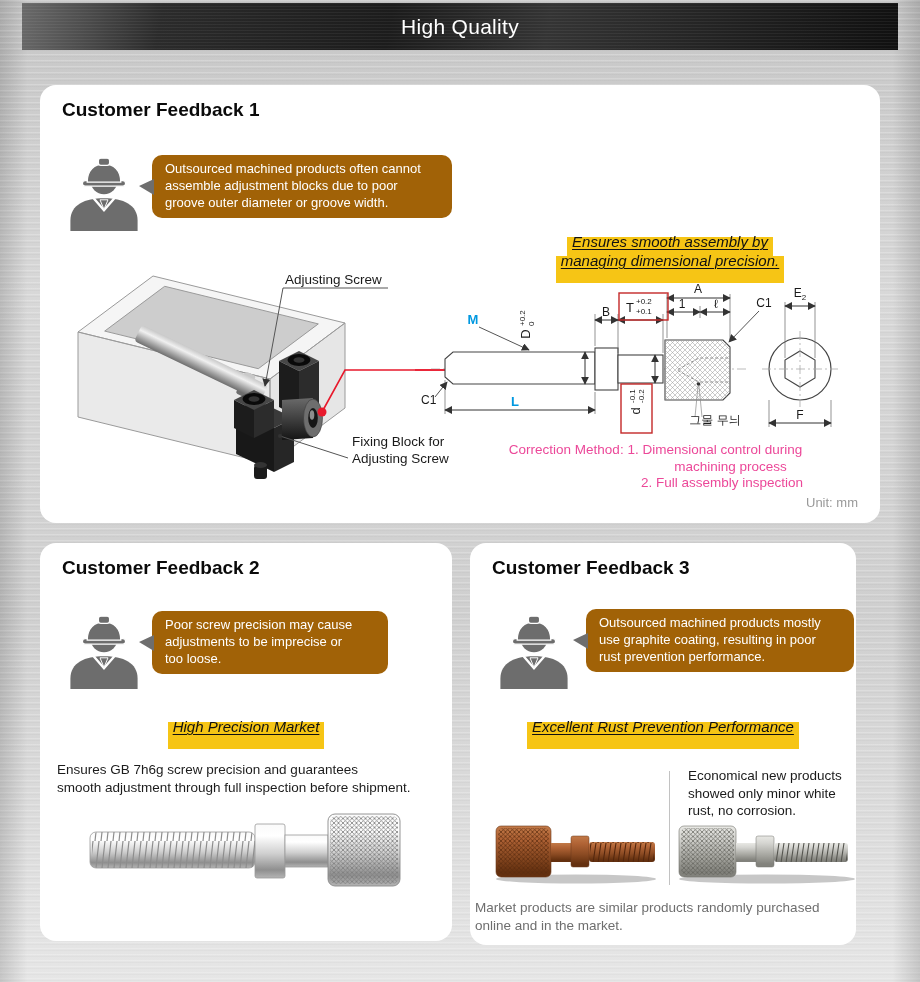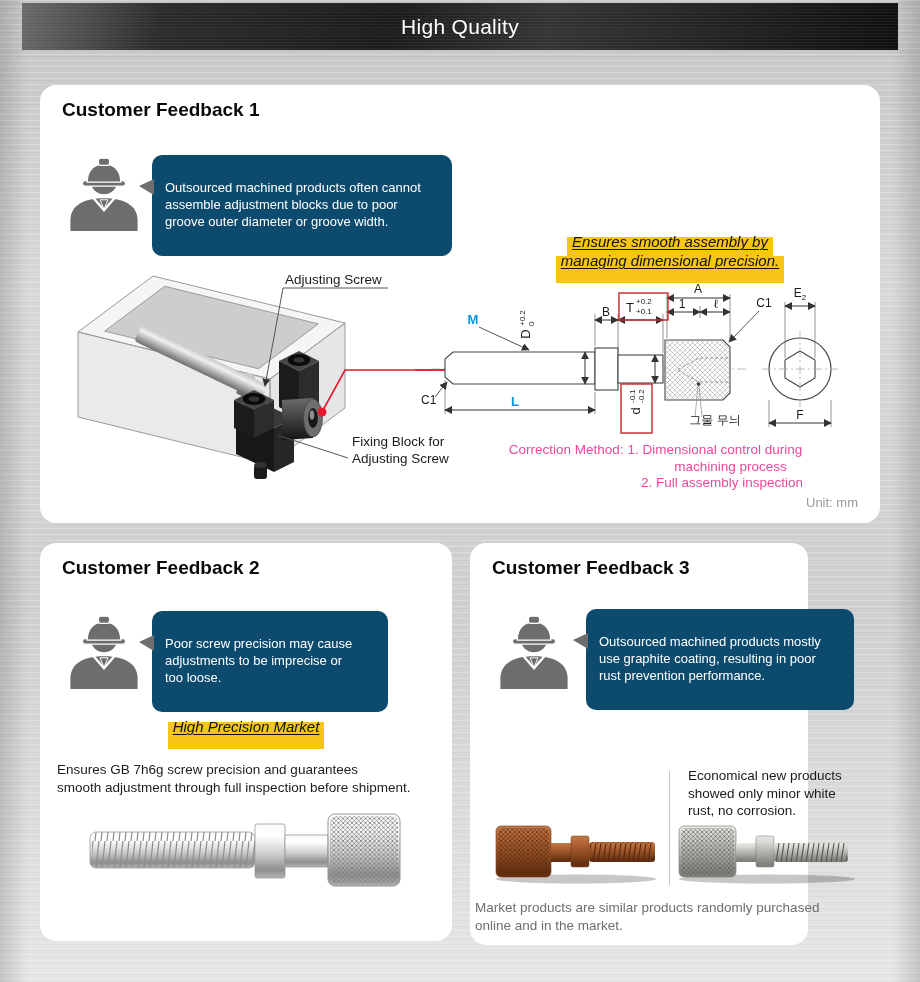--- a/index.html
+++ b/index.html
@@ -18,26 +18,26 @@
     position:absolute; left:22px; top:3px; width:876px; height:47px;
     background-image:
       repeating-linear-gradient(180deg, rgba(255,255,255,.055) 0 1px, rgba(255,255,255,0) 1px 3px),
       linear-gradient(100deg,#6a6a6a 0%, #2b2b2b 16%, #1c1c1c 42%, #343434 60%, #101010 100%);
     display:flex; align-items:center; justify-content:center;
   }
   .header-title { color:#fff; font-size:21px; letter-spacing:.3px; }
   .card { position:absolute; background:#fff; border-radius:16px; }
   .card1 { left:40px; top:85px; width:840px; height:438px; }
   .card2 { left:40px; top:543px; width:412px; height:398px; }
-  .card3 { left:470px; top:543px; width:338px; height:402px; }
+  .card3 { left:470px; top:543px; width:386px; height:402px; }
   .card-title { position:absolute; left:22px; top:14px; font-size:19px; font-weight:bold; color:#0a0a0a; }
   .worker { position:absolute; left:24px; top:62px; width:80px; height:84px; }
   .bubble {
-    position:absolute; background:#0c4a6e; color:#fff; border-radius:10px;
-    font-size:13px; line-height:1.3; padding:25px 13px;
+    position:absolute; background:#a16207; color:#fff; border-radius:10px;
+    font-size:13px; line-height:1.3; padding:6px 13px;
   }
   .bubble .tail {
     position:absolute; left:-13px; top:24px; width:0; height:0;
     border-top:7px solid transparent; border-bottom:9px solid transparent;
     border-right:15px solid #6e6e6e;
   }
   .b1 { left:112px; top:70px; width:300px; }
   .b2 { left:112px; top:68px; width:236px; }
   .b3 { left:116px; top:66px; width:268px; }
   .ws { white-space:pre-line; }
@@ -315,20 +315,23 @@
       <rect x="23" y="42" width="54" height="7" rx="3.5" fill="#6d6d6d" stroke="#fff" stroke-width="1.6"></rect>
       <path d="M29,44 C29,29 38,21 50,21 C62,21 71,29 71,44 Z" fill="#6d6d6d" stroke="#fff" stroke-width="1.6"></path>
       <rect x="43" y="14" width="14" height="9" rx="3" fill="#6d6d6d" stroke="#fff" stroke-width="1.6"></rect>
     </svg>
     <div class="bubble b3">
       <div class="tail"></div>
       <div class="ws">Outsourced machined products mostly
 use graphite coating, resulting in poor
 rust prevention performance.</div>
     </div>
+    <div class="hl-wrap hlc">
+      <span class="hl">Excellent Rust Prevention Performance</span>
+    </div>
 
     <div class="vdiv"></div>
     <div class="colR ws">Economical new products
 showed only minor white
 rust, no corrosion.</div>
 
     <svg class="screw3a" width="168" height="62" viewBox="0 0 168 62">
       <defs>
         <linearGradient id="rg" x1="0" y1="0" x2="0" y2="1">
           <stop offset="0" stop-color="#c27a48"></stop>

